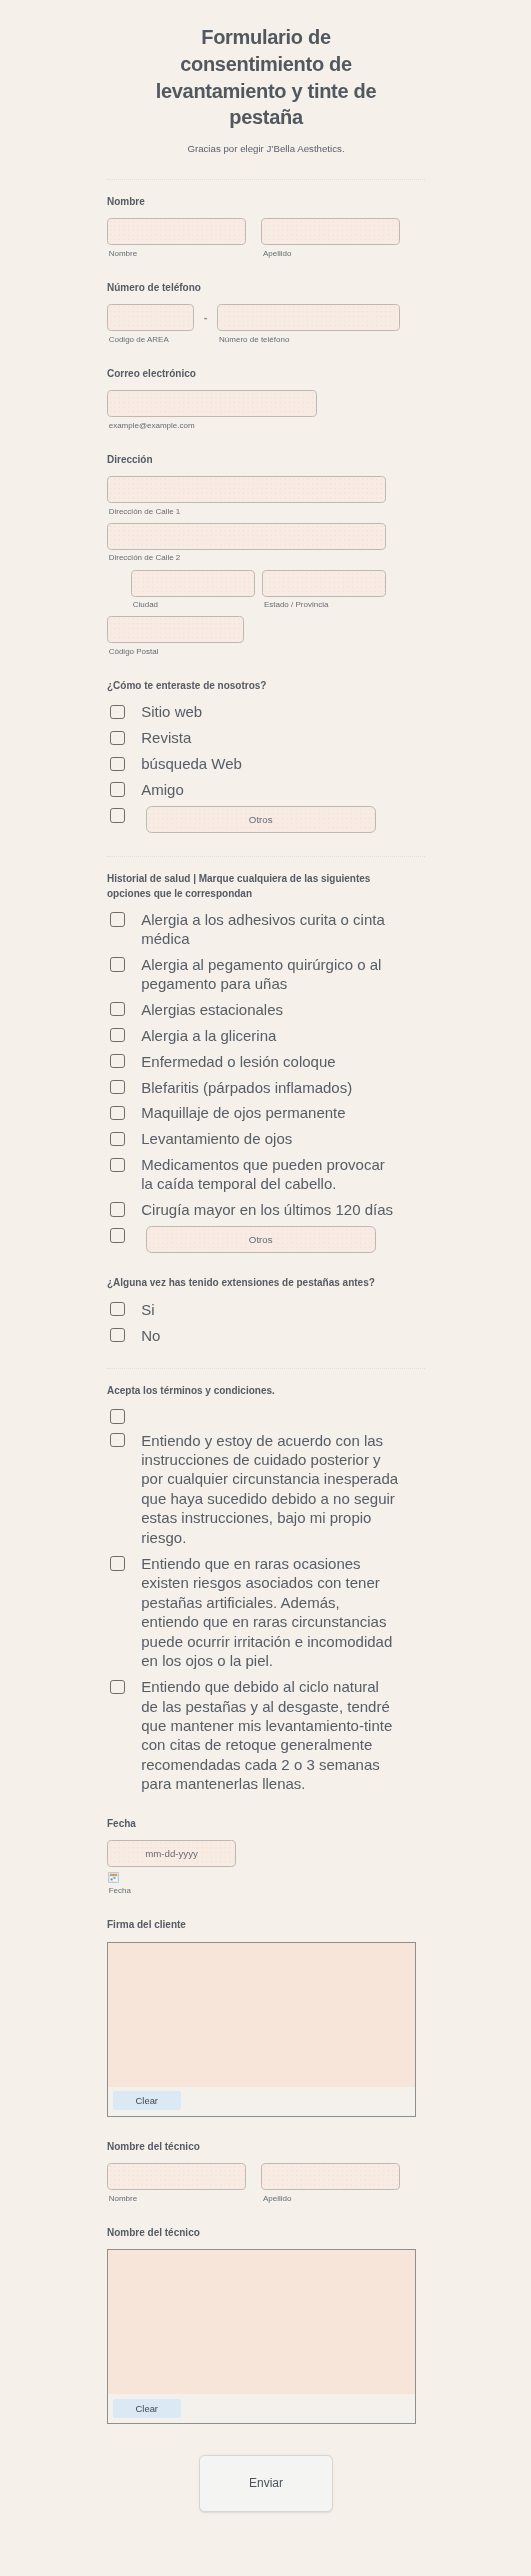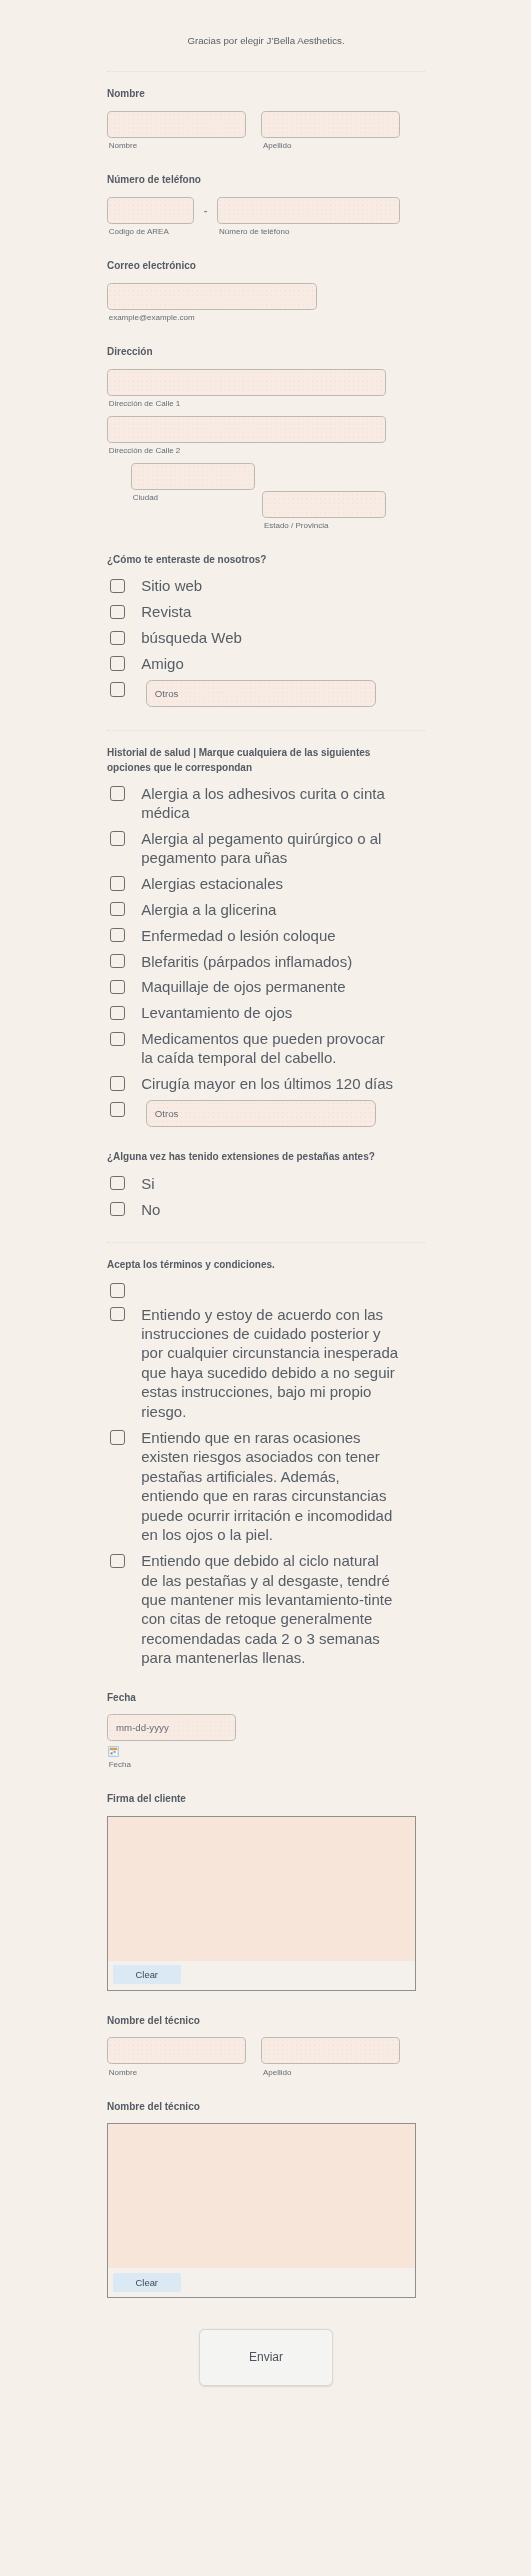--- a/index.html
+++ b/index.html
@@ -56,39 +56,40 @@
     background-size: 4.6px 4.6px;
     border: 1.1px solid #beb8b3;
     border-radius: 4.6px;
     height: 27px;
     width: 100%;
     padding: 0 8px;
     font-family: "Liberation Sans", "DejaVu Sans", sans-serif;
     font-size: 9.7px;
     color: #565d66;
     outline: none;
+    text-align: center;
   }
   .tb::placeholder { color: #646b73; opacity: 1; }
   .sublabel { font-size: 8px; color: #666d75; margin-top: 3.4px; padding-left: 1.7px; }
 
   .row { display: flex; }
   .name-row { width: 293px; }
   .name-row .col { flex: 1; }
   .name-row .col + .col { margin-left: 15.4px; }
 
   .phone-row { width: 293px; align-items: flex-start; }
   .phone-area { width: 87px; flex: none; }
   .phone-dash { width: 23.4px; flex: none; text-align: center; line-height: 27px; font-size: 11.4px; font-weight: bold; color: #8d8d8b; }
   .phone-num { flex: 1; }
 
   .w-email { width: 210px; }
   .w-street { width: 279px; }
   .city-row { width: 279px; }
   .city-row .col { flex: 1; margin-left: 24px; }
-  .city-row .col + .col { margin-left: 7.4px; margin-top: 28px; }
+  .city-row .col + .col { margin-left: 7.4px; }
   .w-zip { width: 137px; }
   .w-date { width: 129px; }
   .field-block { margin-bottom: 7.4px; }
 
   
   .opt { display: flex; align-items: flex-start; padding-left: 3.4px; margin-bottom: 6.9px; }
   .cbox {
     width: 14.3px; height: 14.3px; flex: none;
     border: 1.7px solid #6e6d68;
     border-radius: 2.9px;
@@ -137,20 +138,21 @@
     font-size: 12px;
     color: #4c535c;
     cursor: pointer;
   }
 </style>
 </head>
 <body>
 
 <div class="page">
 
+  <h1 class="form-title">Formulario de consentimiento de levantamiento y tinte de pestaña</h1>
   <div class="form-subtitle">Gracias por elegir J’Bella Aesthetics.</div>
   <hr class="divider">
 
   <div class="q">
     <div class="q-label">Nombre</div>
     <div class="row name-row">
       <div class="col">
         <input type="text" class="tb" style="">
         <div class="sublabel">Nombre</div>
       </div>
@@ -194,20 +196,24 @@
     </div>
     <div class="row city-row field-block">
       <div class="col">
         <input type="text" class="tb" style="">
         <div class="sublabel">Ciudad</div>
       </div>
       <div class="col">
         <input type="text" class="tb" style="">
         <div class="sublabel">Estado / Provincia</div>
       </div>
+    </div>
+    <div>
+      <input type="text" class="tb w-zip" style="">
+      <div class="sublabel">Código Postal</div>
     </div>
   </div>
 
   <div class="q">
     <div class="q-label">¿Cómo te enteraste de nosotros?</div>
     <div class="opt">
       <div class="cbox"></div>
       <div class="opt-label">Sitio web</div>
     </div>
     <div class="opt">

